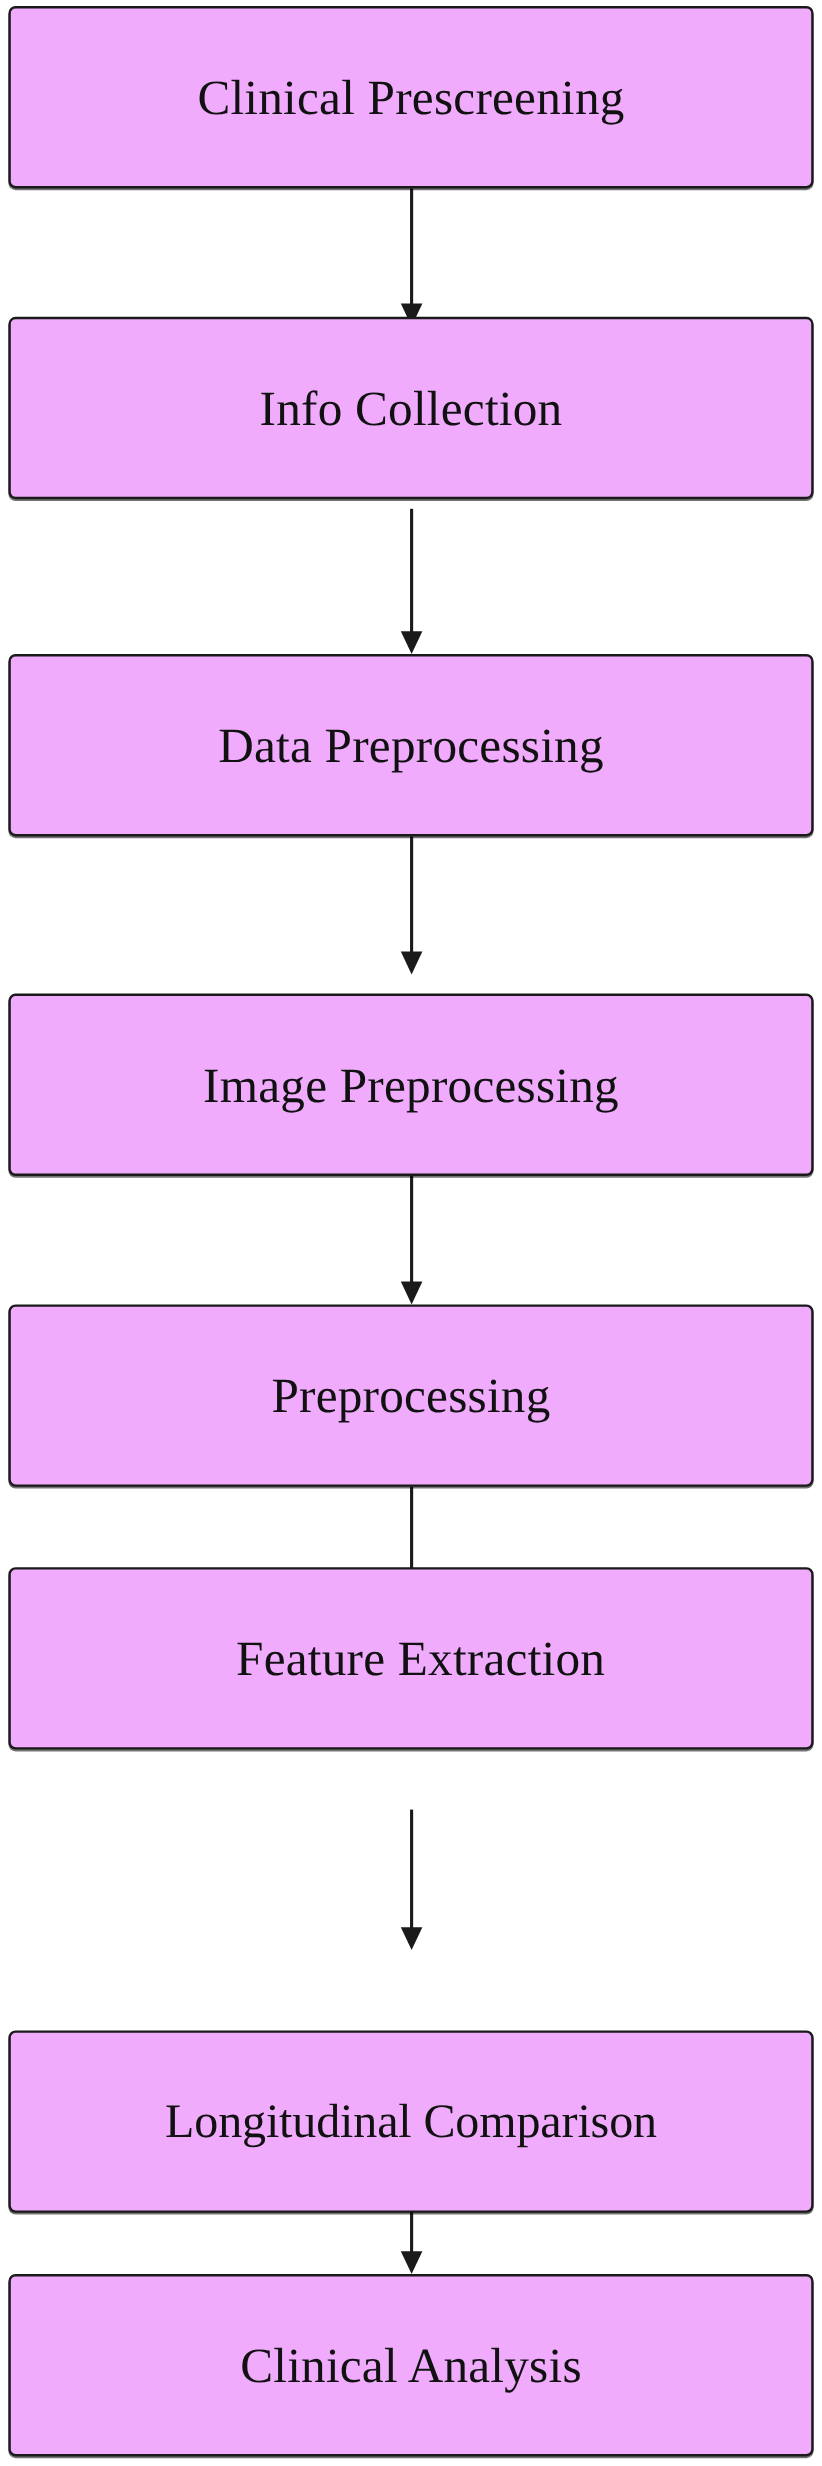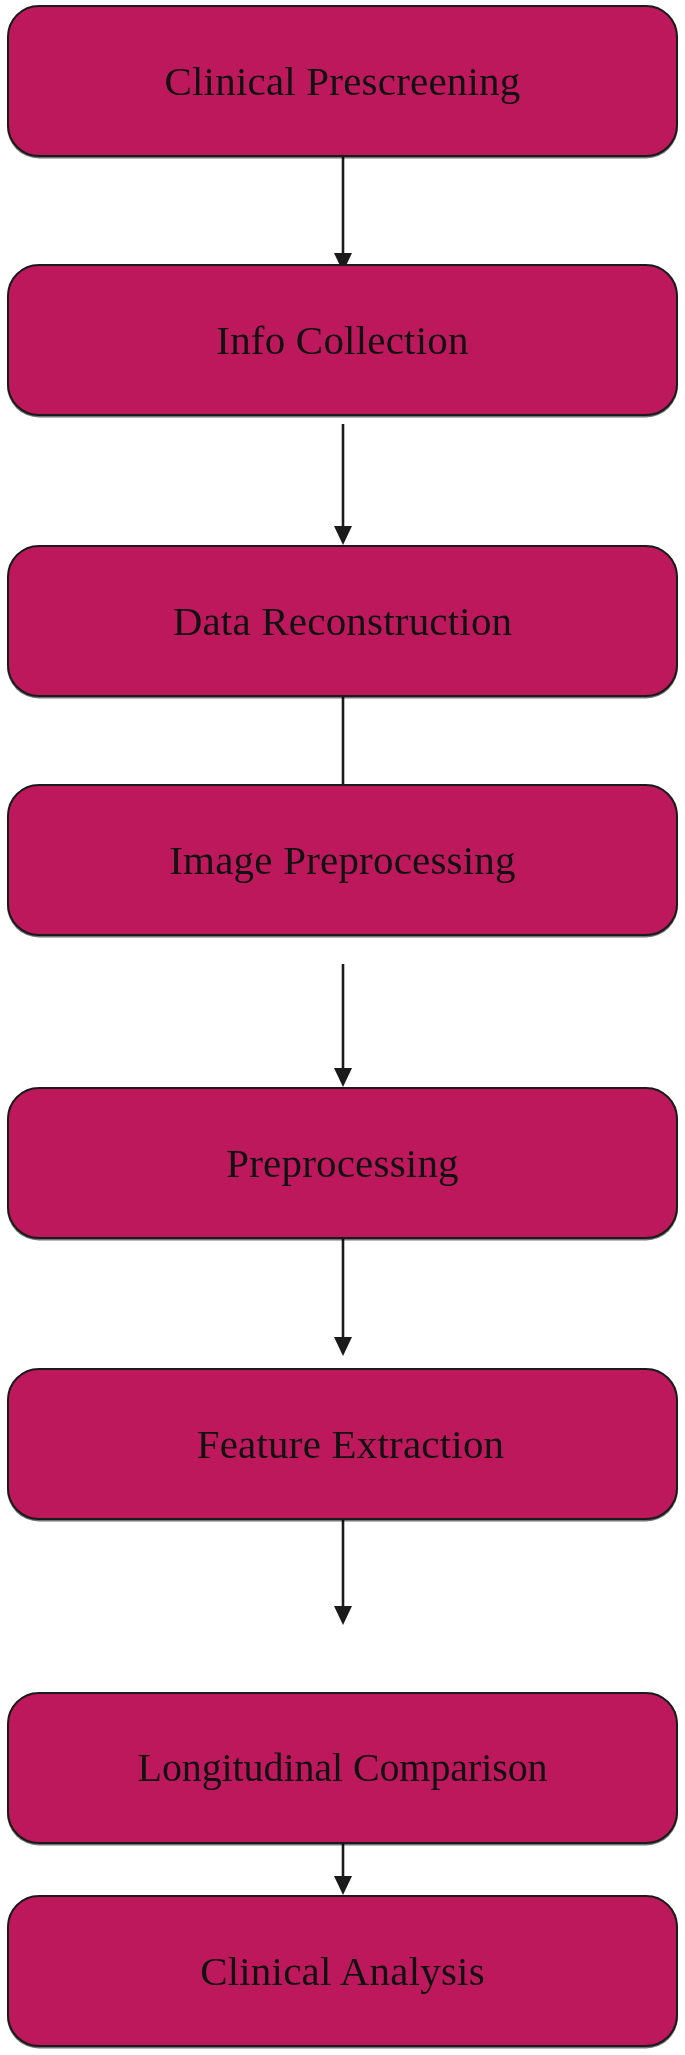--- a/index.html
+++ b/index.html
@@ -17,23 +17,23 @@
     height: 2055px;
     background: #ffffff;
     overflow: hidden;
   }
   .flow-node {
     position: absolute;
     left: 7px;
     width: 671px;
     height: 152px;
     box-sizing: border-box;
-    background: #be185d;
+    background: #f0abfc;
     border: 2.6px solid #1a1a1a;
-    border-radius: 32px;
+    border-radius: 6px;
     display: flex;
     align-items: center;
     justify-content: center;
     box-shadow: 0 1.5px 0 0 rgba(0,0,0,0.55);
   }
   .flow-node-label {
     font-family: "Liberation Serif", "DejaVu Serif", serif;
     font-size: 41px;
     line-height: 1;
     color: #111111;
@@ -113,32 +113,32 @@
 
   <div class="flow-node" style="top:5px;">
     <span class="flow-node-label">Clinical Prescreening</span>
   </div>
 
   <div class="flow-node" style="top:264px;">
     <span class="flow-node-label">Info Collection</span>
   </div>
 
   <div class="flow-node" style="top:545px;">
-    <span class="flow-node-label">Data Reconstruction</span>
+    <span class="flow-node-label">Data Preprocessing</span>
   </div>
 
-  <div class="flow-node" style="top:784px;">
+  <div class="flow-node" style="top:828px;">
     <span class="flow-node-label">Image Preprocessing</span>
   </div>
 
   <div class="flow-node" style="top:1087px;">
     <span class="flow-node-label">Preprocessing</span>
   </div>
 
-  <div class="flow-node" style="top:1368px;padding-left:16px;">
+  <div class="flow-node" style="top:1306px;padding-left:16px;">
     <span class="flow-node-label">Feature Extraction</span>
   </div>
 
   <div class="flow-node" style="top:1692px;">
     <span class="flow-node-label fit-long">Longitudinal Comparison</span>
   </div>
 
   <div class="flow-node" style="top:1895px;">
     <span class="flow-node-label">Clinical Analysis</span>
   </div>

